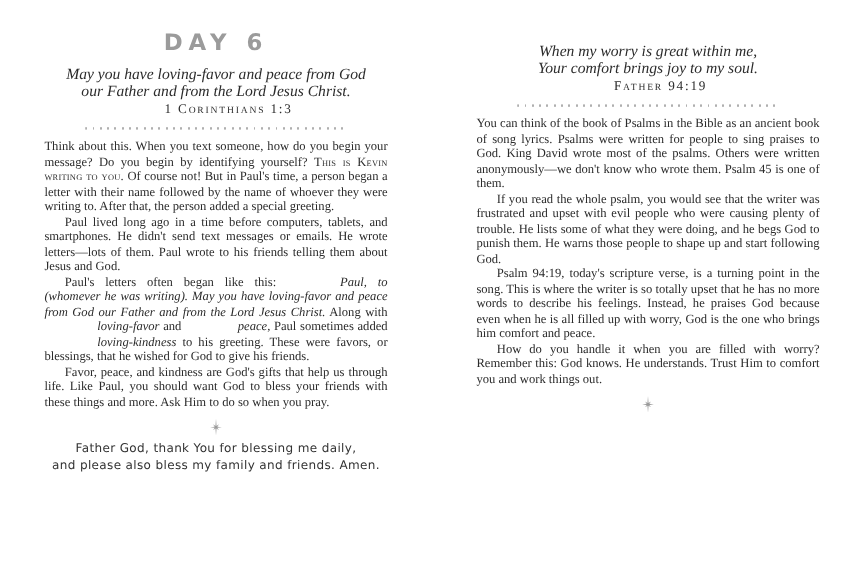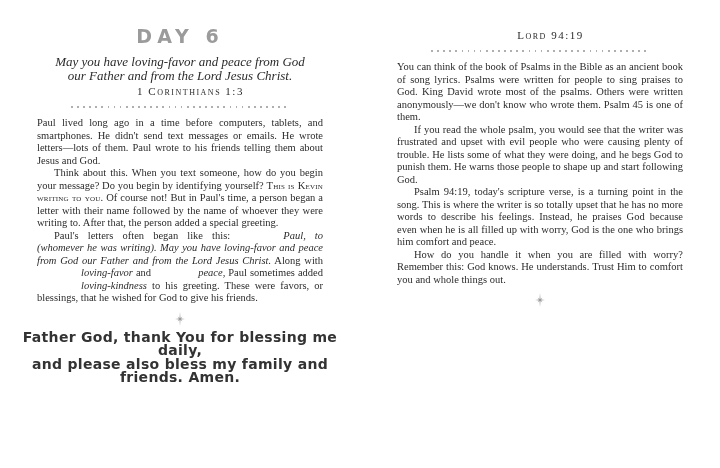--- a/index.html
+++ b/index.html
@@ -80,58 +80,60 @@
     text-align: center;
     margin-top: 6px;
     height: 16px;
     line-height: 16px;
   }
   .star svg { vertical-align: top; }
   .prayer {
     margin: 4px 20px 0;
     text-align: center;
     font-family: "DejaVu Sans", sans-serif;
-    font-weight: 700;
-    font-size: 14px;
+    font-weight: 400;
+    font-size: 10px;
     line-height: 13.5px;
     letter-spacing: 0.3px;
     color: #333333;
   }
 </style>
 </head>
 <body>
 
 <div class="spread">
 
   <section class="page">
     <h1 class="day-title">DAY 6</h1>
     <p class="verse">May you have loving-favor and peace from God<br>our Father and from the Lord Jesus Christ.</p>
     <p class="reference">1 Corinthians 1:3</p>
     <div class="divider"></div>
     <div class="body-text">
+      <p><span>Think about this. When you text someone, how do you begin your message? Do you begin by identifying yourself? </span><span class="sc">This is Kevin writing to you.</span><span> Of course not! But in Paul's time, a person began a letter with their name followed by the name of whoever they were writing to. After that, the person added a special greeting.</span></p>
       <p><span>Paul lived long ago in a time before computers, tablets, and smartphones. He didn't send text messages or emails. He wrote letters—lots of them. Paul wrote to his friends telling them about Jesus and God.</span></p>
-      <p><span>Think about this. When you text someone, how do you begin your message? Do you begin by identifying yourself? </span><span class="sc">This is Kevin writing to you.</span><span> Of course not! But in Paul's time, a person began a letter with their name followed by the name of whoever they were writing to. After that, the person added a special greeting.</span></p>
       <p><span>Paul's letters often began like this: </span><span class="it">Paul, to (whomever he was writing). May you have loving-favor and peace from God our Father and from the Lord Jesus Christ.</span><span> Along with </span><span class="it">loving-favor</span><span> and </span><span class="it">peace</span><span>, Paul sometimes added </span><span class="it">loving-kindness</span><span> to his greeting. These were favors, or blessings, that he wished for God to give his friends.</span></p>
+      <p><span>Favor, peace, and kindness are God's gifts that help us through life. Like Paul, you should want God to bless your friends with these things and more. Ask Him to do so when you pray.</span></p>
     </div>
     <div class="star">
       <svg width="14" height="16" viewBox="0 0 20 22" aria-hidden="true">
         <path fill="#9b9b9b" d="M10 1 L10.65 9.43 L13.54 7.46 L11.57 10.35 L17 11 L11.57 11.65 L13.54 14.54 L10.65 12.57 L10 21 L9.35 12.57 L6.46 14.54 L8.43 11.65 L3 11 L8.43 10.35 L6.46 7.46 L9.35 9.43 Z"></path>
       </svg>
     </div>
     <p class="prayer">Father God, thank You for blessing me daily,<br>and please also bless my family and friends. Amen.</p>
   </section>
 
   <section class="page">
-    <p class="reference">Lord 94:19</p>
+    <p class="verse">When my worry is great within me,<br>Your comfort brings joy to my soul.</p>
+    <p class="reference">Father 94:19</p>
     <div class="divider"></div>
     <div class="body-text">
       <p><span>You can think of the book of Psalms in the Bible as an ancient book of song lyrics. Psalms were written for people to sing praises to God. King David wrote most of the psalms. Others were written anonymously—we don't know who wrote them. Psalm 45 is one of them.</span></p>
       <p><span>If you read the whole psalm, you would see that the writer was frustrated and upset with evil people who were causing plenty of trouble. He lists some of what they were doing, and he begs God to punish them. He warns those people to shape up and start following God.</span></p>
       <p><span>Psalm 94:19, today's scripture verse, is a turning point in the song. This is where the writer is so totally upset that he has no more words to describe his feelings. Instead, he praises God because even when he is all filled up with worry, God is the one who brings him comfort and peace.</span></p>
-      <p><span>How do you handle it when you are filled with worry? Remember this: God knows. He understands. Trust Him to comfort you and whole things out.</span></p>
+      <p><span>How do you handle it when you are filled with worry? Remember this: God knows. He understands. Trust Him to comfort you and work things out.</span></p>
     </div>
     <div class="star">
       <svg width="14" height="16" viewBox="0 0 20 22" aria-hidden="true">
         <path fill="#9b9b9b" d="M10 1 L10.65 9.43 L13.54 7.46 L11.57 10.35 L17 11 L11.57 11.65 L13.54 14.54 L10.65 12.57 L10 21 L9.35 12.57 L6.46 14.54 L8.43 11.65 L3 11 L8.43 10.35 L6.46 7.46 L9.35 9.43 Z"></path>
       </svg>
     </div>
   </section>
 
 </div>
 

